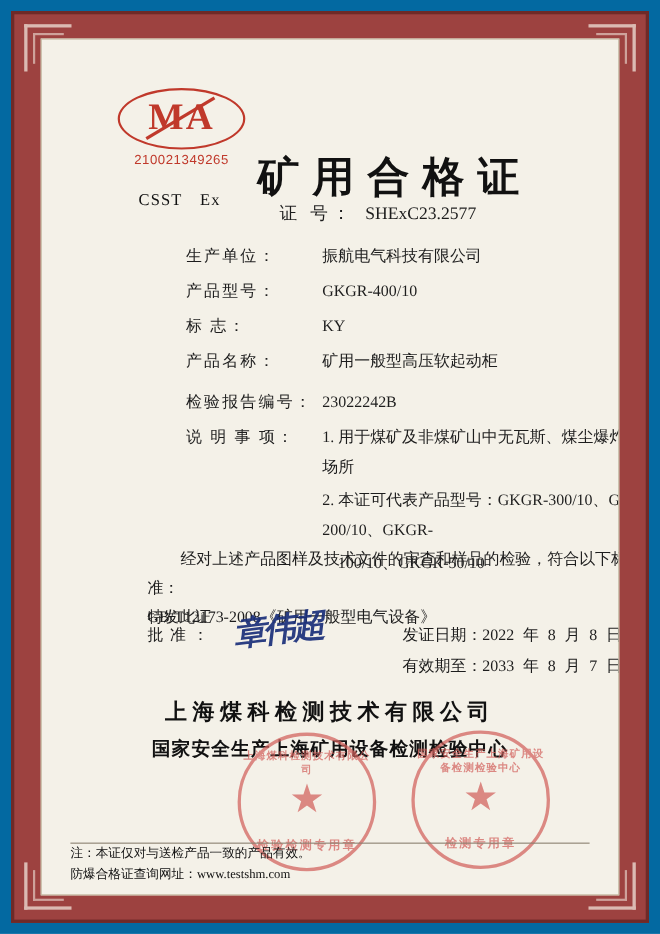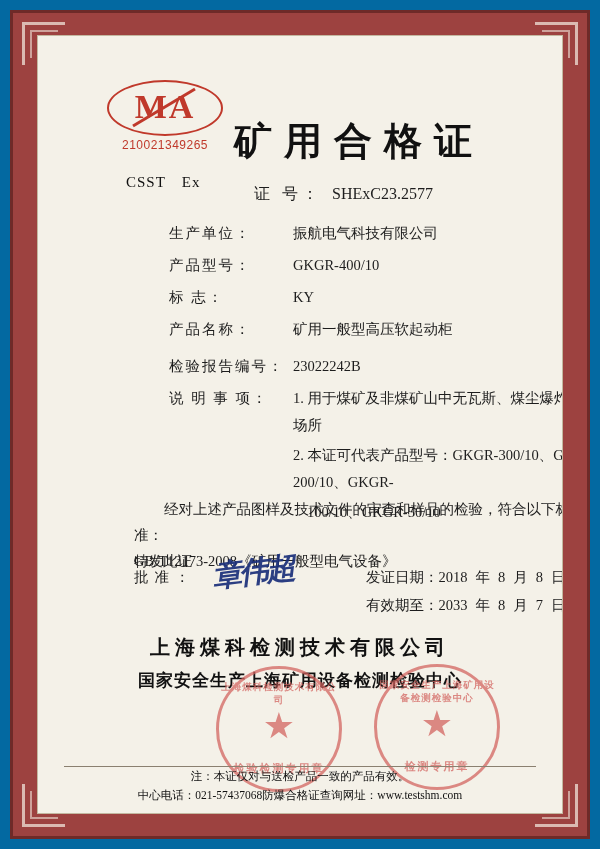--- a/index.html
+++ b/index.html
@@ -122,21 +122,21 @@
     font-size: 15px;
     letter-spacing: 1px;
     color: #111;
   }
   .csst .ex { margin-left: 16px; }
 
   
   .title {
     position: absolute;
     left: 196px;
-    top: 80px;
+    top: 100px;
     font-size: 38px;
     font-weight: bold;
     letter-spacing: 12px;
     color: #111;
     white-space: nowrap;
   }
   .cert-no {
     position: absolute;
     left: 216px;
     top: 148px;
@@ -297,21 +297,22 @@
     position: absolute;
     left: 26px;
     right: 26px;
     bottom: 8px;
     font-size: 11.5px;
     color: #111;
     line-height: 19px;
   }
   .footer-row {
     display: flex;
-    justify-content: center;
+    justify-content: flex-start;
+    gap: 22px;
   }
   .footer-left { white-space: nowrap; }
   .footer-right { white-space: nowrap; }
 </style>
 </head>
 <body>
 
 <div class="page">
   <div class="frame-outer">
     <div class="corner tl"></div>
@@ -382,21 +383,21 @@
           <div class="indent">经对上述产品图样及技术文件的审查和样品的检验，符合以下标准：</div>
           <div>GB/T12173-2008《矿用一般型电气设备》</div>
         </div>
         <div class="para p2">特发此证</div>
 
         <div class="approve">
           <div class="approve-row">
             <span class="lbl">批准：</span>
             <span class="signature">章伟超</span>
             <span class="date-line">
-              <span>发证日期：</span><span>2018</span><span class="d-sp"></span><span>年</span><span class="d-sp"></span><span>8</span><span class="d-sp"></span><span>月</span><span class="d-sp"></span><span>8</span><span class="d-sp"></span><span>日</span>
+              <span>发证日期：</span><span>2022</span><span class="d-sp"></span><span>年</span><span class="d-sp"></span><span>8</span><span class="d-sp"></span><span>月</span><span class="d-sp"></span><span>8</span><span class="d-sp"></span><span>日</span>
             </span>
             <span class="date-line2">
               <span>有效期至：</span><span>2033</span><span class="d-sp"></span><span>年</span><span class="d-sp"></span><span>8</span><span class="d-sp"></span><span>月</span><span class="d-sp"></span><span>7</span><span class="d-sp"></span><span>日</span>
             </span>
           </div>
         </div>
 
         <div class="orgs">
           <div class="org1">上海煤科检测技术有限公司</div>
           <div class="org2">国家安全生产上海矿用设备检测检验中心</div>
@@ -412,21 +413,20 @@
           <div class="star">★</div>
           <div class="arc-bottom">检测专用章</div>
         </div>
 
         <div class="footer-rule"></div>
         <div class="footer">
           <div class="footer-row">
             <span class="footer-left">注：本证仅对与送检产品一致的产品有效。</span>
           </div>
           <div class="footer-row">
-            <span class="footer-left">中心电话：021-57437068</span>
             <span class="footer-right">防爆合格证查询网址：www.testshm.com</span>
           </div>
         </div>
 
       </div>
     </div>
   </div>
 </div>
 
 </body></html>

